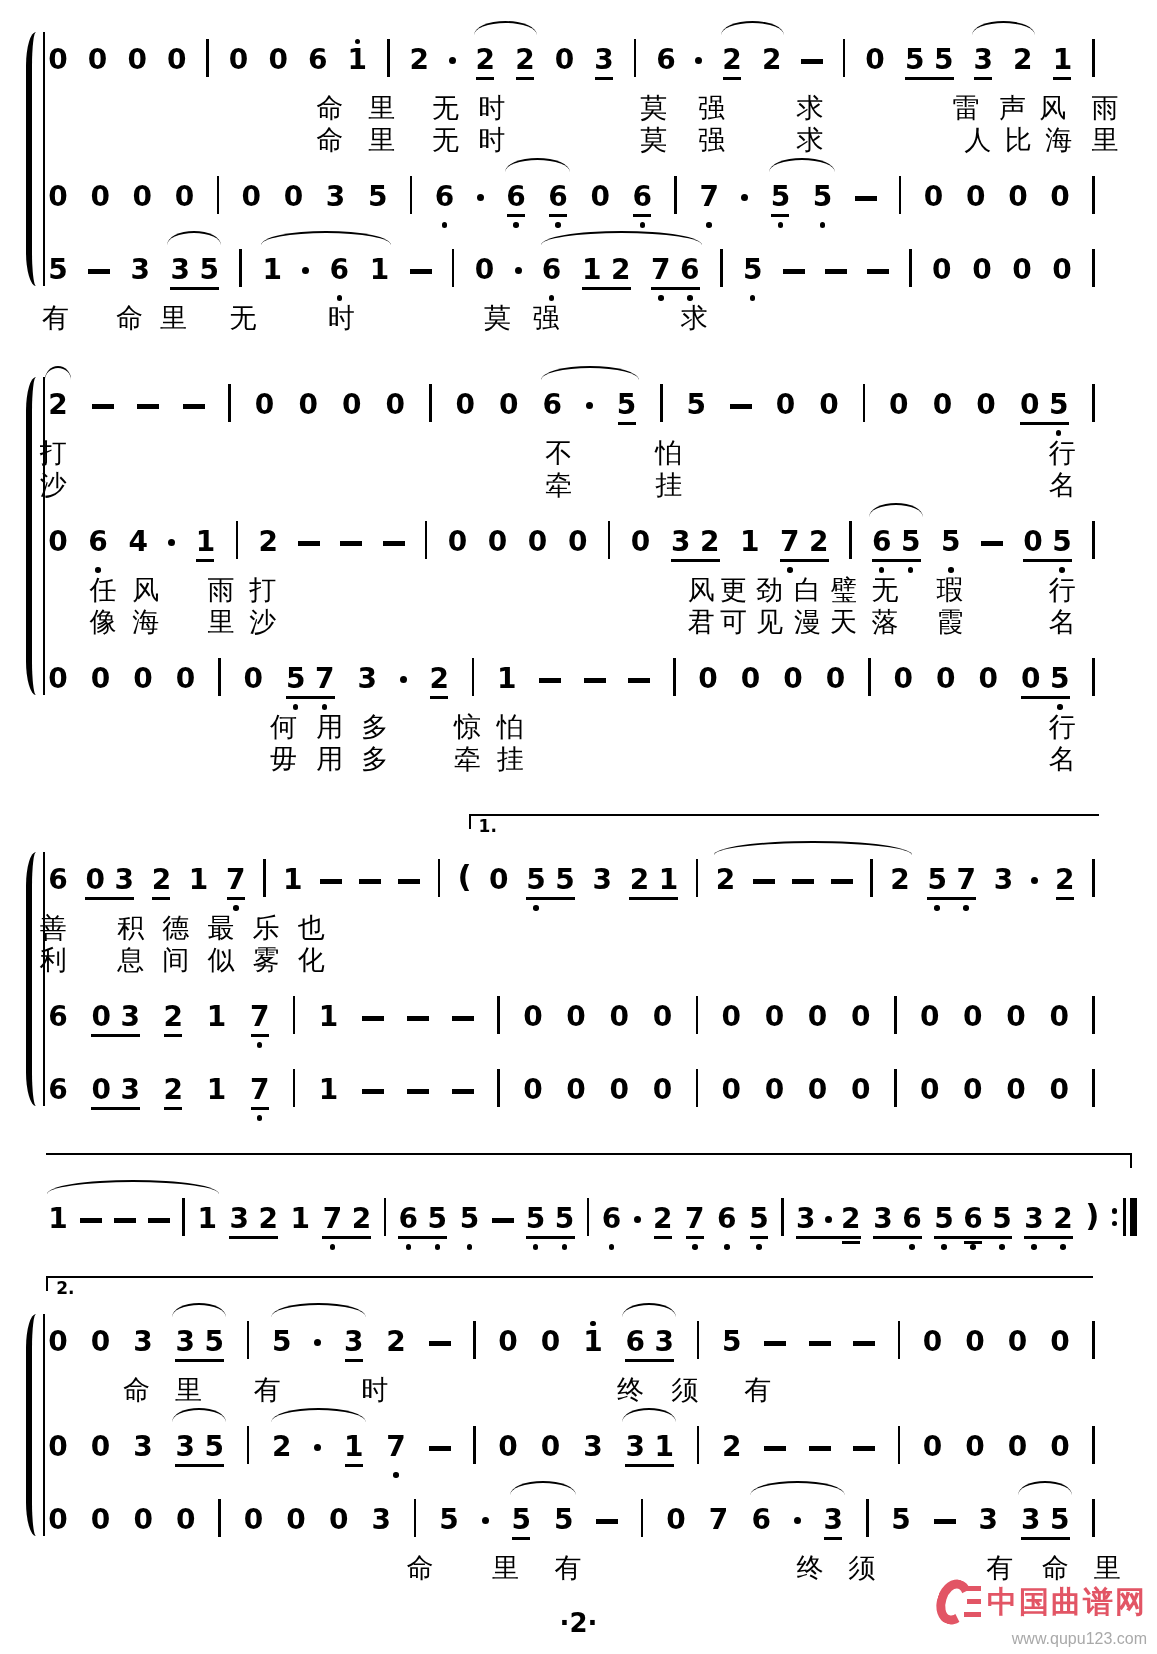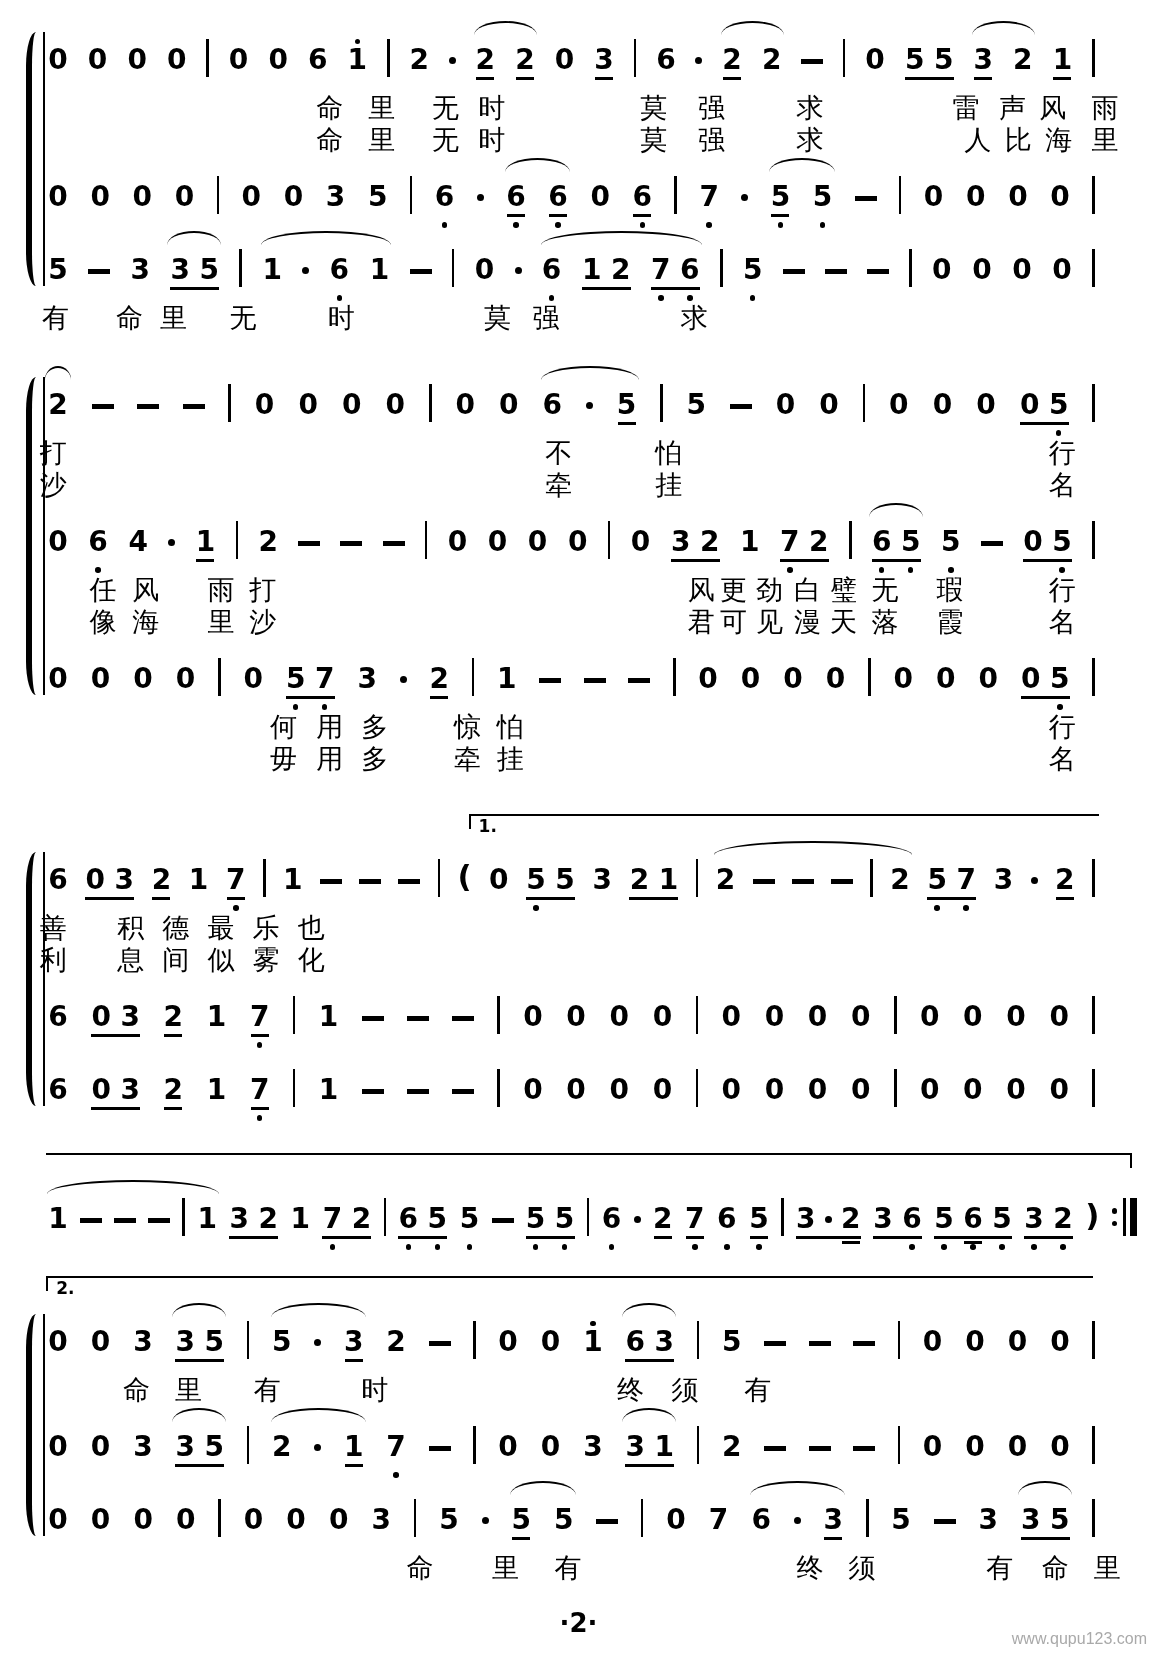--- a/index.html
+++ b/index.html
@@ -1675,15 +1675,24 @@
           <span class="syl" style="left: 95.7%;">里</span>
         </div>
         <i class="brace" style="top: 46px; height: 222px;"></i>
         <i class="sysbar" style="top: 46px; height: 222px;"></i>
       </div>
     </div>
 
   <div class="footer">·2·</div>
 
   <div class="watermark">
+    <div class="wm-row">
+      <span class="wm-logo">
+        <i class="c"></i>
+        <i class="b b1"></i>
+        <i class="b b2"></i>
+        <i class="b b3"></i>
+      </span>
+      <span class="wm-brand" style="color: rgb(226, 85, 101);">中国曲谱网</span>
+    </div>
     <div class="wm-url" style="color: rgb(169, 169, 169);">www.qupu123.com</div>
   </div>
 </div>
 
 </body></html>

